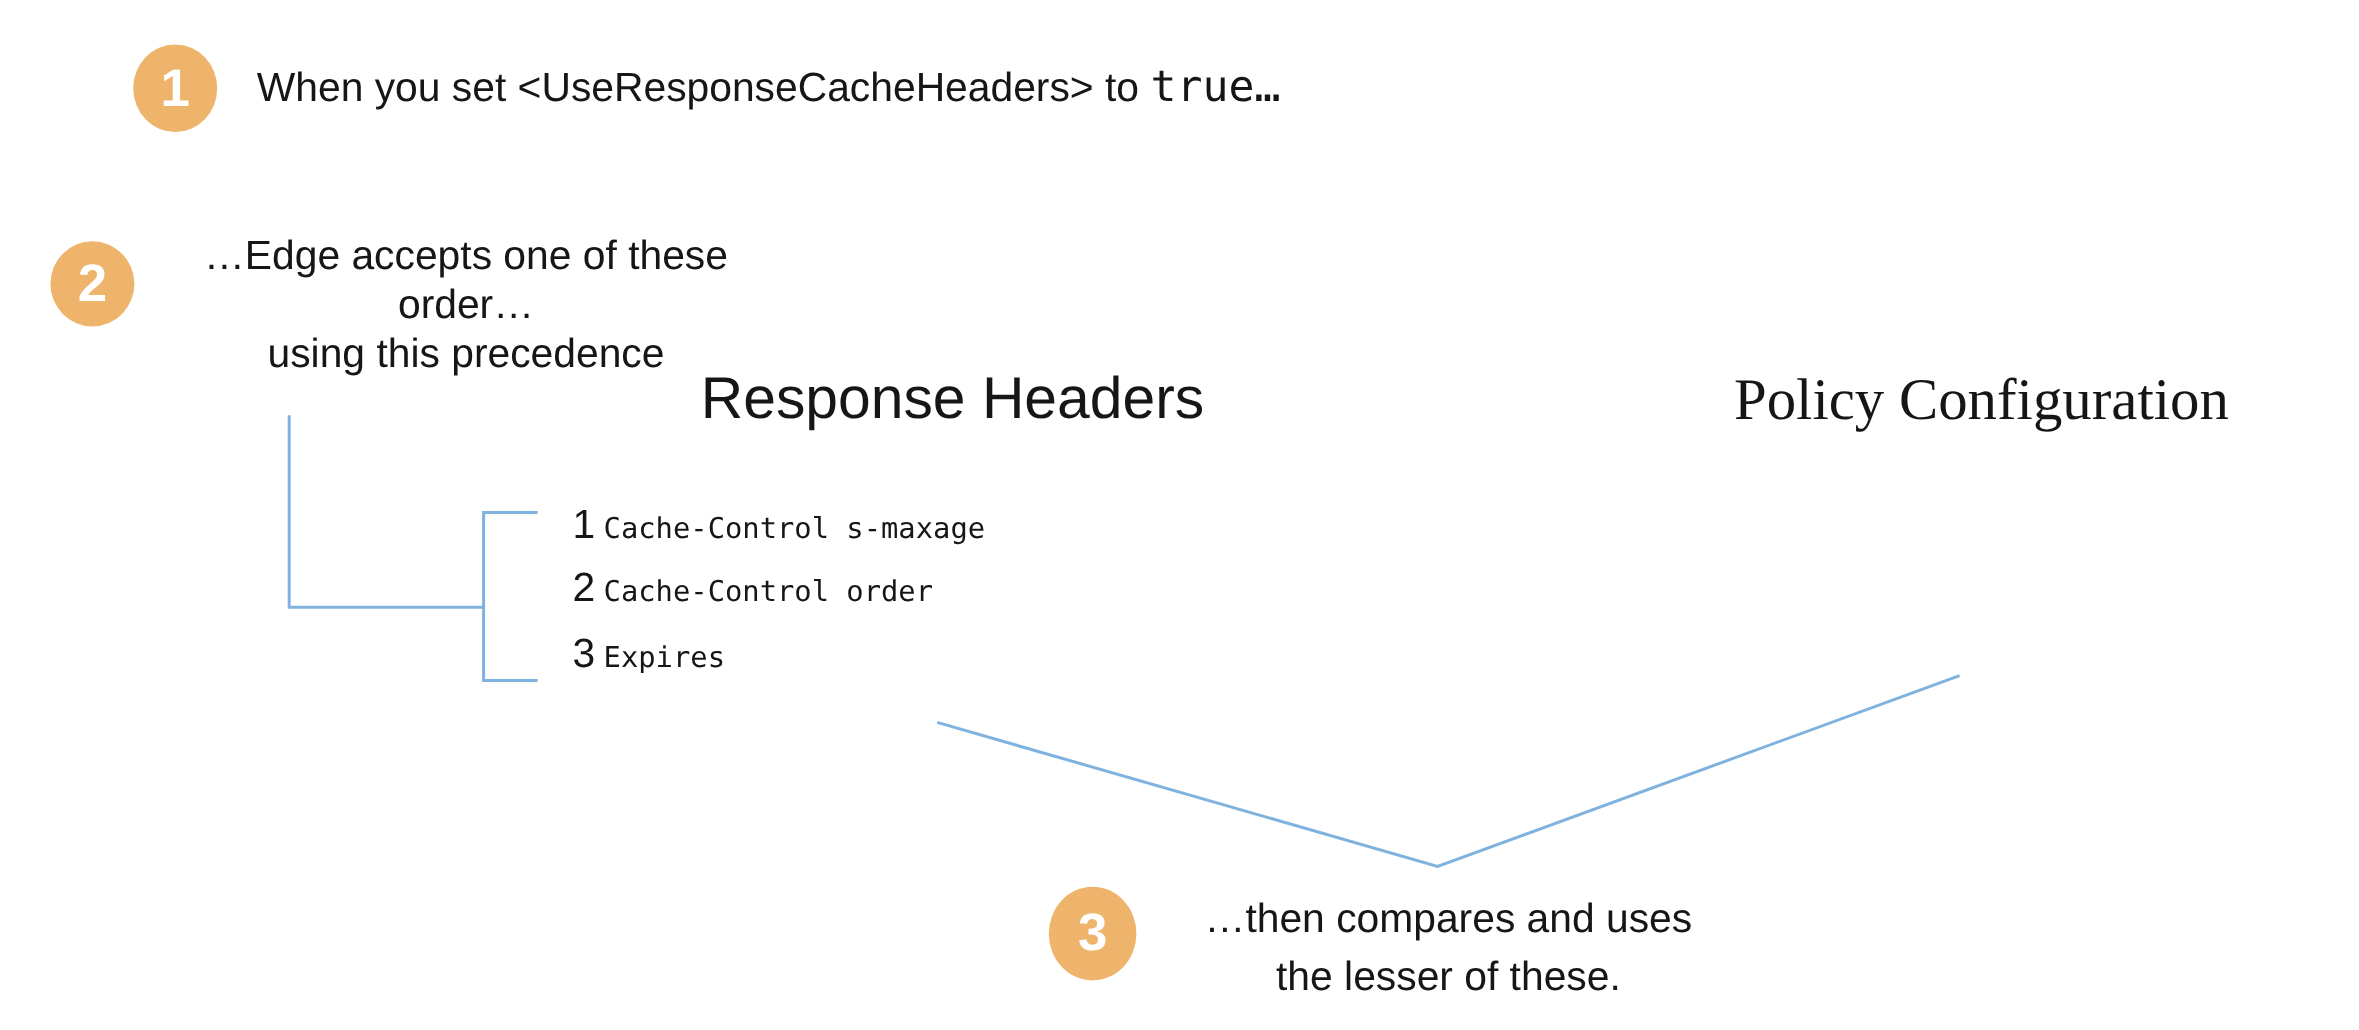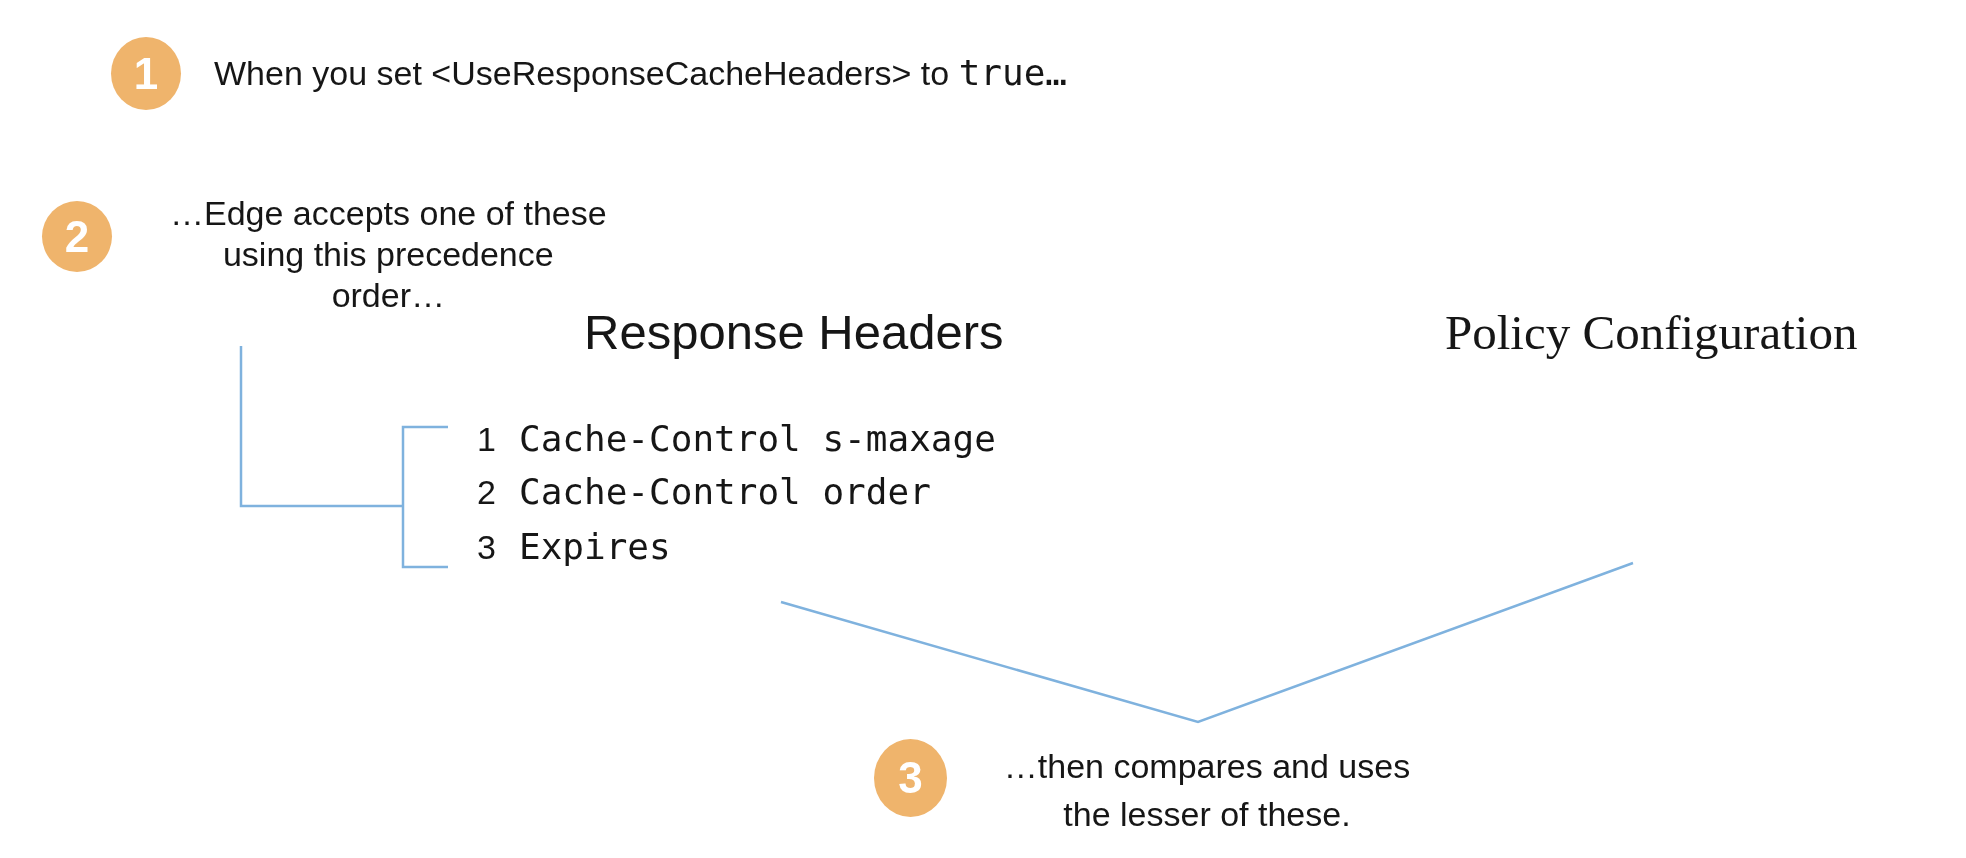--- a/index.html
+++ b/index.html
@@ -24,21 +24,21 @@
   }
   .body-text{font-size:34px;line-height:41px;text-align:center;}
   .heading{font-size:49px;text-align:center;white-space:nowrap;}
   .mono-36{font-family:"DejaVu Sans Mono", monospace;font-size:36px;}
   .list-row{
     position:absolute;
     display:flex;align-items:baseline;
     white-space:nowrap;
   }
   .list-rank{font-size:34px;width:26px;display:inline-block;}
-  .list-label{font-family:"DejaVu Sans Mono", monospace;font-size:36px;margin-left:16px;}
+  .list-label{font-family:"DejaVu Sans Mono", monospace;font-size:24px;}
   .center-block{text-align:center;}
   svg.connectors{position:absolute;left:0;top:0;pointer-events:none;}
 </style>
 </head>
 <body>
 
 <div id="canvas">
 
   <svg class="connectors" width="1966" height="858" viewBox="0 0 1966 858">
 
@@ -54,22 +54,22 @@
   </div>
   <div class="abs body-text" style="left:214px;top:52px;white-space:nowrap;">
     <span>When you set &lt;UseResponseCacheHeaders&gt; to </span><span class="mono-36">true…</span>
   </div>
 
   <div class="badge" style="left:42px;top:201px;width:70px;height:71px;">
     <span>2</span>
   </div>
   <div class="abs body-text" style="left:138px;top:193px;white-space:nowrap;margin-left:32px;">
     <div>…Edge accepts one of these</div>
+    <div>order…</div>
     <div>using this precedence</div>
-    <div>order…</div>
   </div>
 
   <div class="abs heading" style="left:584px;top:304px;width:400px;">Response Headers</div>
 
   <div class="list-row" style="left:477px;top:418px;">
     <span class="list-rank">1</span>
     <span class="list-label">Cache-Control s-maxage</span>
   </div>
   <div class="list-row" style="left:477px;top:471px;">
     <span class="list-rank">2</span>

